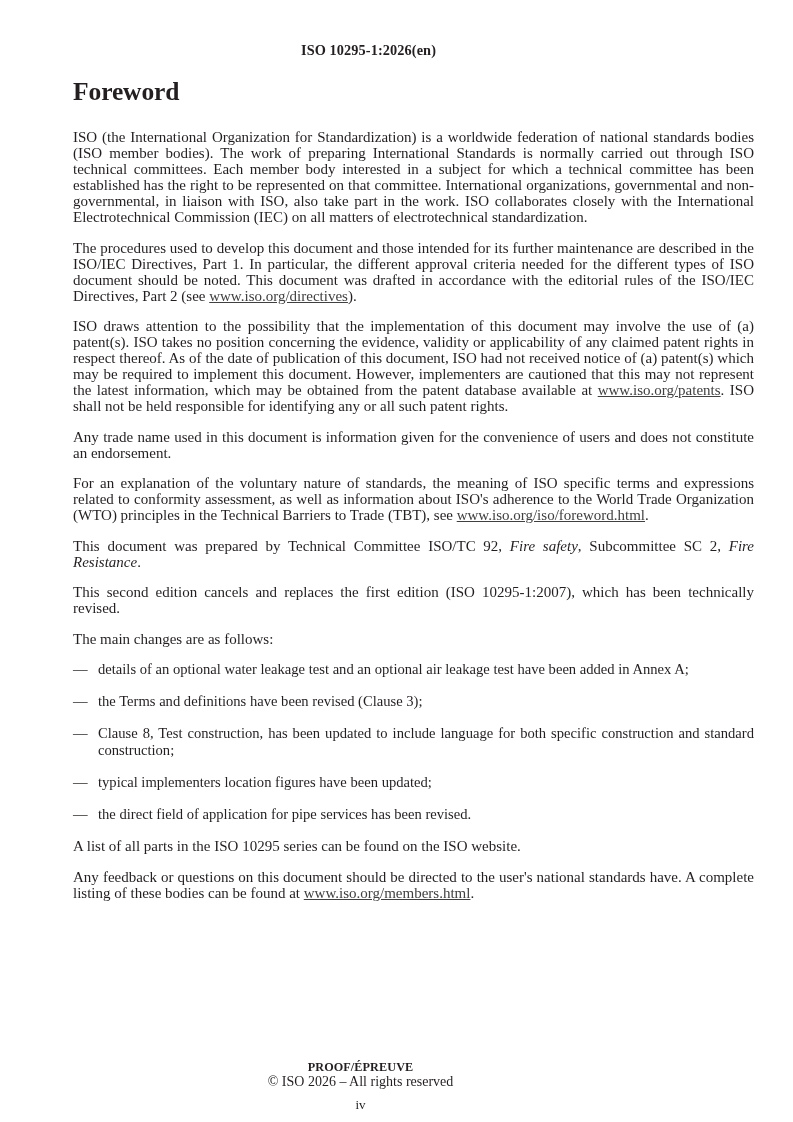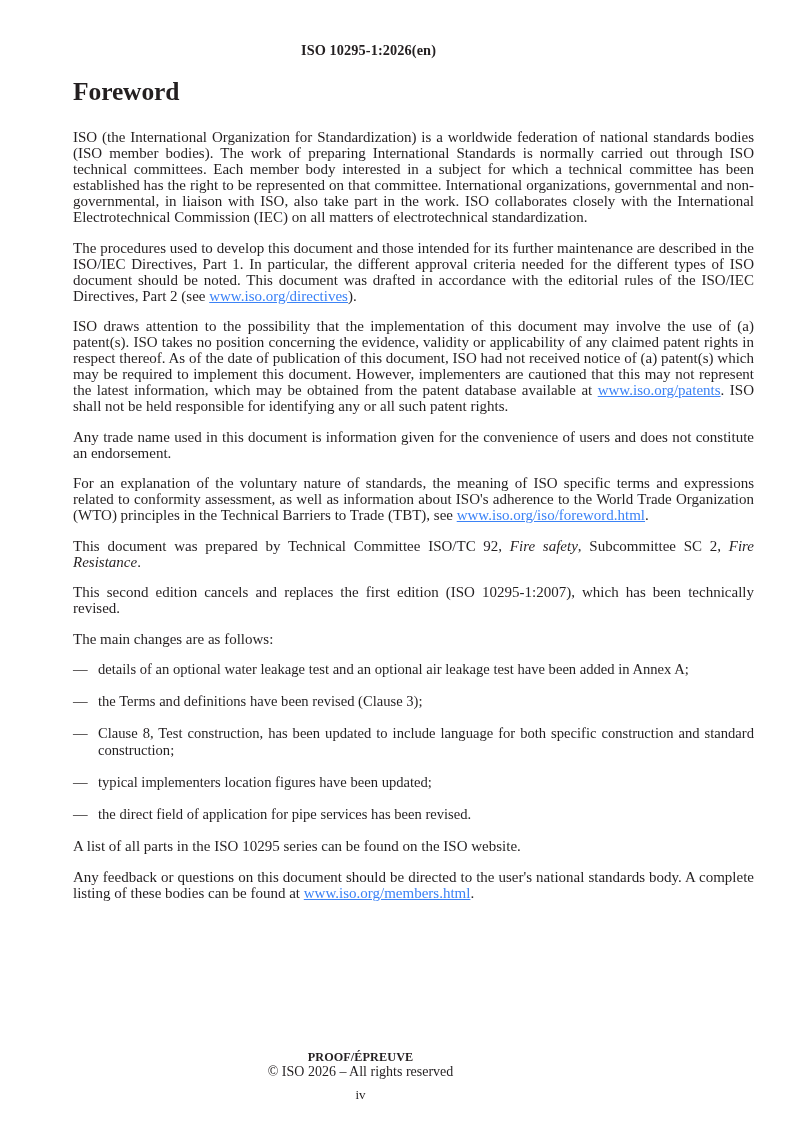--- a/index.html
+++ b/index.html
@@ -63,21 +63,21 @@
     text-justify: inter-word;
     margin: 0 0 14.5px 0;
     padding: 0;
     hyphens: none;
     color: #231f20;
   }
   p.body-par:last-child { margin-bottom: 0; }
 
   a.ext-link,
   span.ext-link {
-    color: #3b82f6;
+    color: #404040;
     text-decoration: underline;
     text-underline-offset: 1px;
   }
 
   em, i.ital { font-style: italic; }
 
   
   ul.dash-list {
     list-style: none;
     margin: 0 0 14.5px 0;
@@ -98,21 +98,21 @@
     left: 0;
     top: 0;
   }
 
   .list-block { margin-bottom: 14.5px; }
 
   
   .doc-footer {
     position: absolute;
     left: 0;
-    bottom: 16px;
+    bottom: 6px;
     width: 721px;
     text-align: center;
     color: #231f20;
   }
   .footer-proof {
     font-size: 12.2px;
     font-weight: bold;
     line-height: 14px;
     letter-spacing: 0.1px;
   }
@@ -158,21 +158,21 @@
         <li><span class="dash">—</span><span>details of an optional water leakage test and an optional air leakage test have been added in Annex A;</span></li>
         <li><span class="dash">—</span><span>the Terms and definitions have been revised (Clause 3);</span></li>
         <li><span class="dash">—</span><span>Clause 8, Test construction, has been updated to include language for both specific construction and standard construction;</span></li>
         <li><span class="dash">—</span><span>typical implementers location figures have been updated;</span></li>
         <li><span class="dash">—</span><span>the direct field of application for pipe services has been revised.</span></li>
       </ul>
     </div>
 
     <p class="body-par">A list of all parts in the ISO 10295 series can be found on the ISO website.</p>
 
-    <p class="body-par"><span>Any feedback or questions on this document should be directed to the user's national standards body. A complete listing of these bodies can be found at </span><a class="ext-link" href="#">www.iso.org/members.html</a><span>.</span></p>
+    <p class="body-par"><span>Any feedback or questions on this document should be directed to the user's national standards have. A complete listing of these bodies can be found at </span><a class="ext-link" href="#">www.iso.org/members.html</a><span>.</span></p>
 
   </div>
 
   <div class="doc-footer">
     <div class="footer-proof">PROOF/ÉPREUVE</div>
     <div class="footer-rights">© ISO 2026 – All rights reserved</div>
     <div class="footer-pageno">iv</div>
   </div>
 
 </div>

